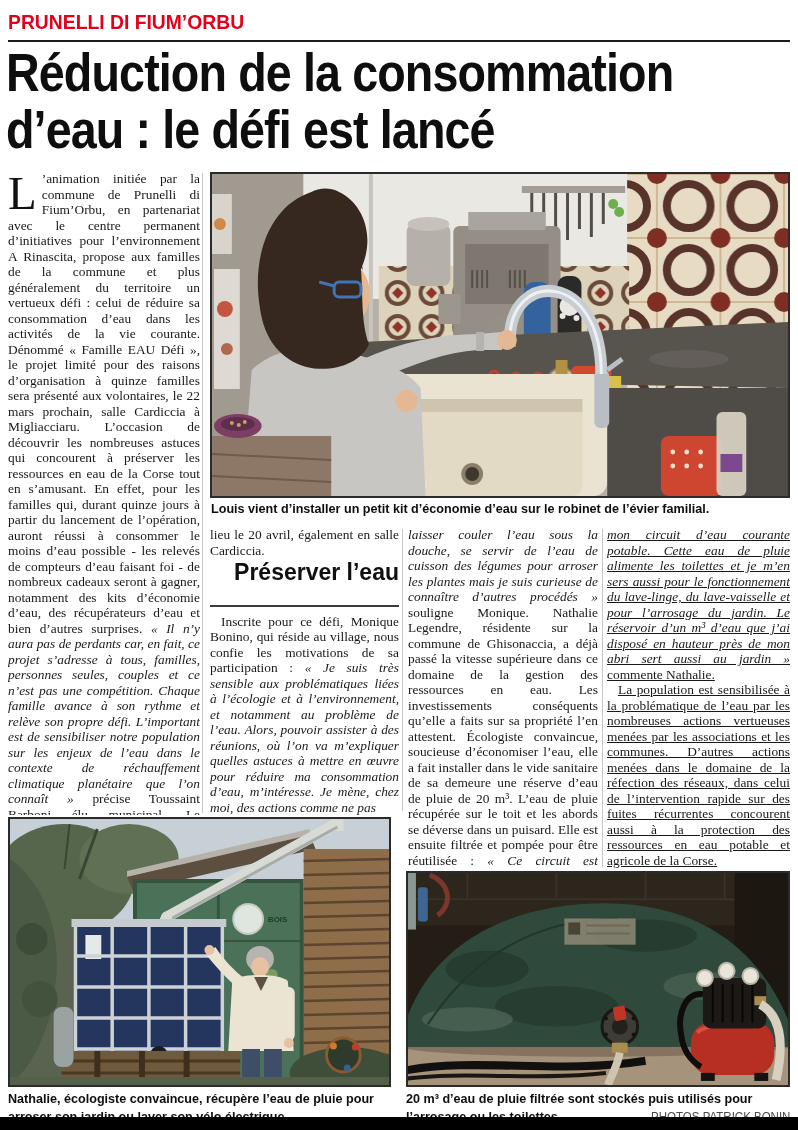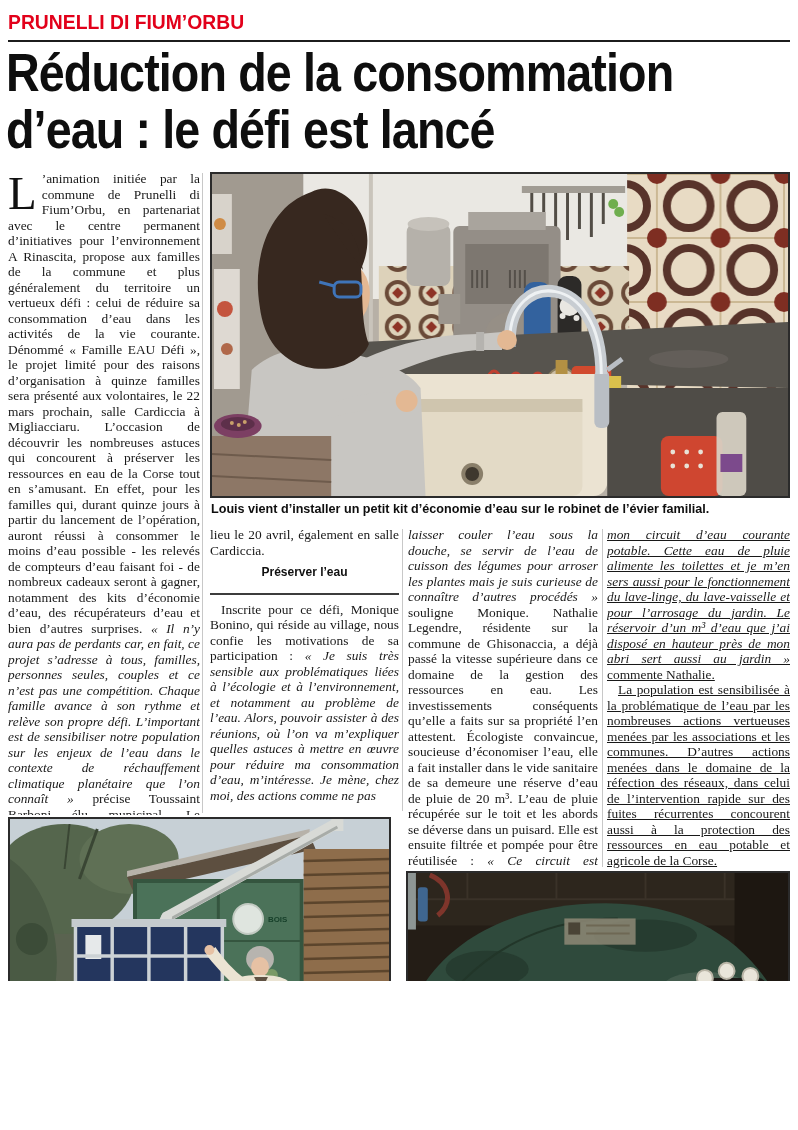--- a/index.html
+++ b/index.html
@@ -1,36 +1,36 @@
 <!DOCTYPE html>
 <html lang="fr"><head>
 <meta charset="utf-8">
 <style>
   html,body{margin:0;padding:0;background:#ffffff;}
-  .page{position:relative;width:798px;height:981px;background:#ffffff;overflow:hidden;
+  .page{position:relative;width:798px;height:1130px;background:#ffffff;overflow:hidden;
         font-family:"Liberation Sans",sans-serif;}
 
   .kicker{position:absolute;left:8px;top:10px;font-size:21px;font-weight:bold;color:#e2001a;
           transform:scaleX(.92);transform-origin:left top;white-space:nowrap;letter-spacing:0;}
   .kicker-rule{position:absolute;left:8px;top:40px;width:782px;height:2px;background:#1c1c1c;}
 
   .headline{position:absolute;left:6px;top:44px;margin:0;font-weight:bold;color:#0e0e0e;
             font-size:53px;line-height:57px;letter-spacing:-1px;
             transform:scaleX(.88);transform-origin:left top;white-space:nowrap;}
   .headline span{display:block;}
 
   .bodycol{position:absolute;font-family:"Liberation Serif",serif;font-size:13.4px;line-height:15.5px;
            text-align:justify;color:#181818;overflow:hidden;hyphens:auto;}
   .bodycol p{margin:0;}
   .it{font-style:italic;}
   .dropcap{float:left;font-size:47px;line-height:40px;padding:2px 5px 0 0;
            font-family:"Liberation Serif",serif;color:#111;}
   .indent{text-indent:11px;}
-  .subhead{font-family:"Liberation Sans",sans-serif;font-weight:bold;font-size:12px;color:#101010;
-           text-align:center;padding:7px 0 12px 0;border-bottom:2px solid #3c3c3c;margin-bottom:7px;}
+  .subhead{font-family:"Liberation Sans",sans-serif;font-weight:bold;font-size:23px;color:#101010;
+           text-align:right;padding:7px 0 24px 0;border-bottom:2px solid #3c3c3c;margin-bottom:7px;}
 
   .colsep{position:absolute;width:1px;background:#c8c8c8;}
 
   .photo{position:absolute;border:2px solid #2b2b2b;box-sizing:border-box;background:#fde047;overflow:hidden;}
   .photo svg{display:block;width:100%;height:100%;}
 
   .caption{position:absolute;font-weight:bold;font-size:12.6px;line-height:17.5px;color:#0e0e0e;
            text-align:left;}
   .credit{position:absolute;right:0;bottom:1px;font-weight:normal;font-size:12.5px;color:#4a4a4a;
           white-space:nowrap;transform:scaleX(.92);transform-origin:right bottom;}

